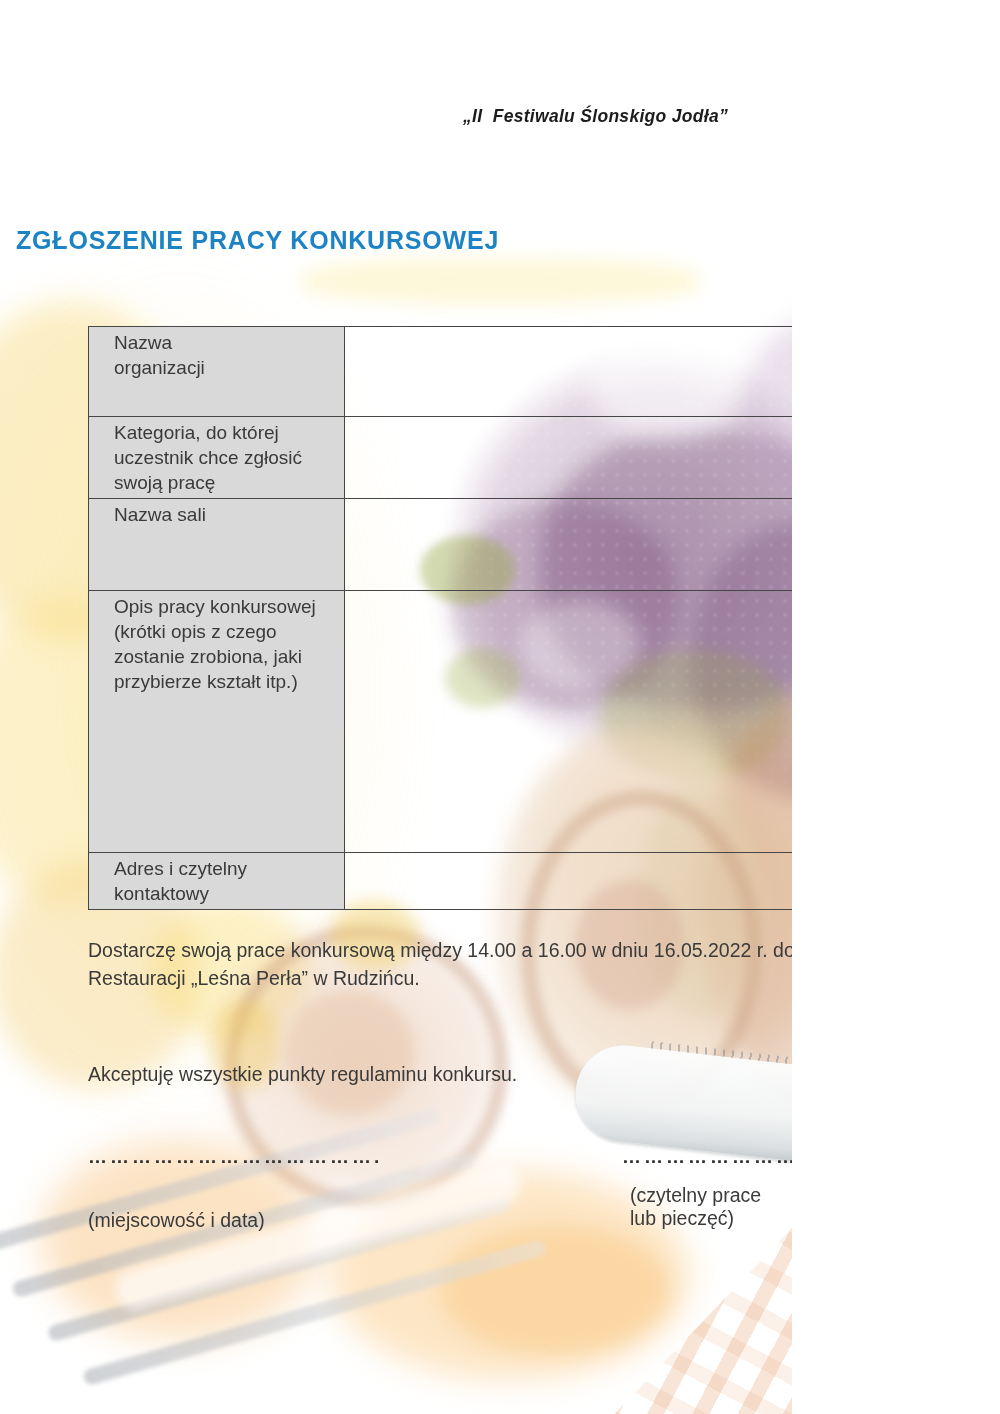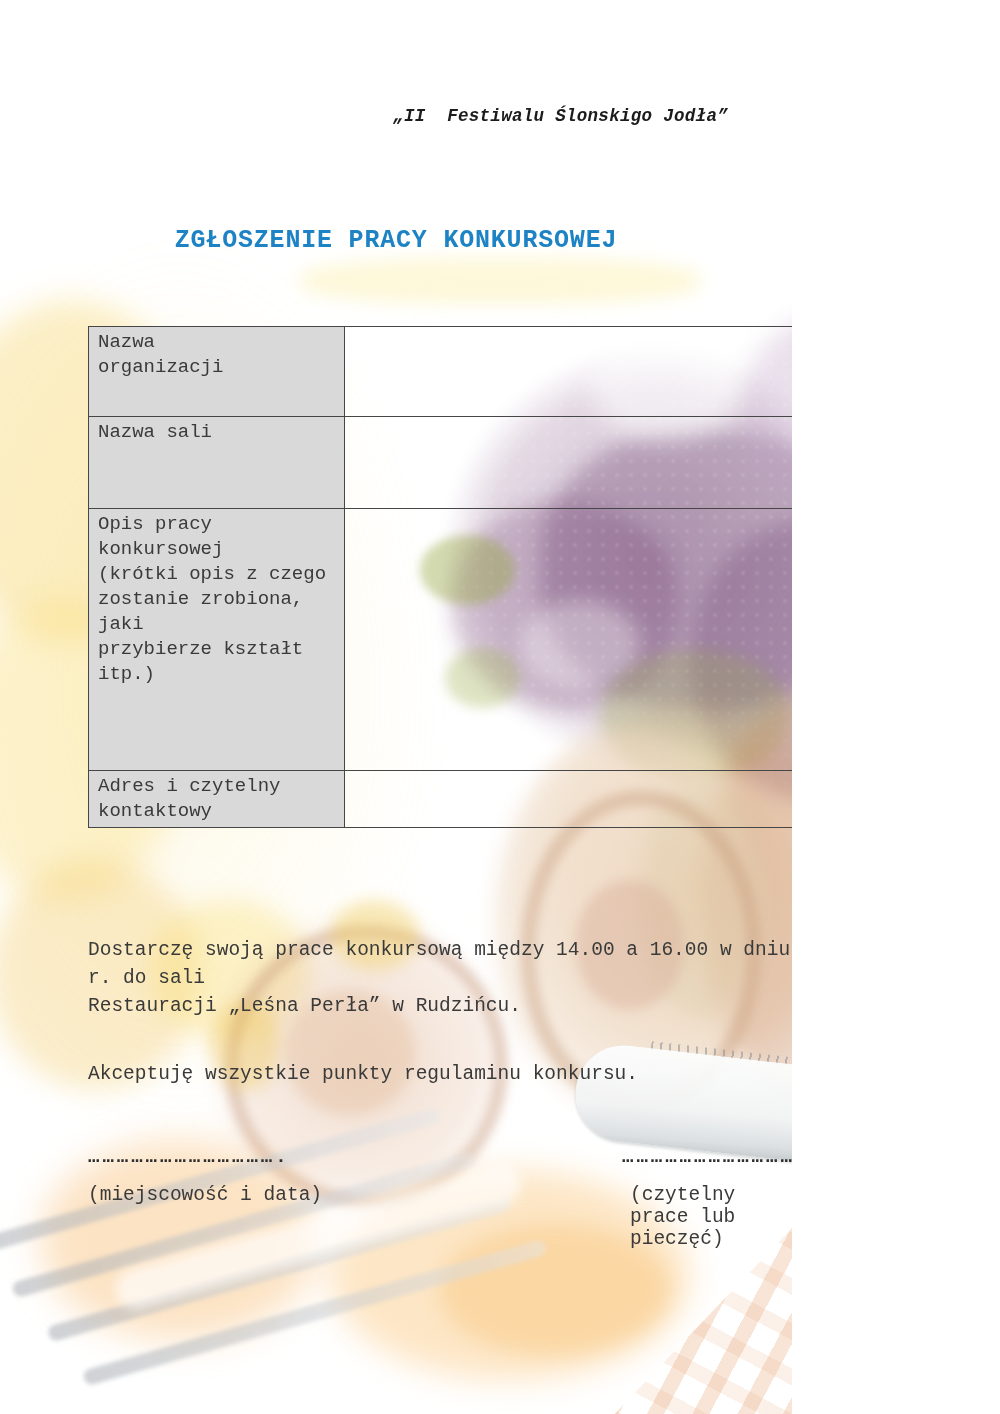--- a/index.html
+++ b/index.html
@@ -1,17 +1,17 @@
 <!DOCTYPE html>
 <html style="--title-blue: #1d83c5; --cell-gray: #d9d9d9; --border-gray: #464646; --text-gray: #3a3a3a;"><head>
 <meta charset="utf-8">
 <style>
   html,body{margin:0;padding:0;background:#fff;}
   .page{position:relative;width:792px;height:1414px;background:#fff;overflow:hidden;
-        font-family:Liberation Mono, monospace;color:var(--text-gray,#3a3a3a);}
+        font-family:Liberation Sans, sans-serif;color:var(--text-gray,#3a3a3a);}
 
   
   .bg{position:absolute;inset:0;overflow:hidden;pointer-events:none;}
   .bg div{position:absolute;}
   .b-wash{left:-80px;top:240px;width:520px;height:900px;border-radius:50%;
           background:radial-gradient(closest-side,rgba(249,224,130,.20),transparent);filter:blur(12px);}
   .b-pot1{left:-60px;top:300px;width:260px;height:340px;border-radius:50%;background:rgba(246,208,88,.34);filter:blur(16px);}
   .b-pot2{left:-50px;top:600px;width:230px;height:300px;border-radius:50%;background:rgba(247,214,98,.30);filter:blur(16px);}
   .b-pot3{left:-10px;top:860px;width:210px;height:230px;border-radius:50%;background:rgba(242,196,84,.30);filter:blur(14px);}
   .b-pot4{left:150px;top:900px;width:160px;height:140px;border-radius:50%;background:rgba(250,219,96,.32);filter:blur(12px);}
@@ -67,34 +67,34 @@
 
   .b-ging{left:590px;top:1010px;width:410px;height:404px;opacity:.85;filter:blur(.5px);
      clip-path:polygon(100% 0,100% 100%,6% 100%);
      background:
        repeating-linear-gradient(118deg,rgba(228,152,98,.30) 0 15px,rgba(255,255,255,0) 15px 40px),
        repeating-linear-gradient(28deg,rgba(228,152,98,.16) 0 15px,rgba(255,255,255,0) 15px 40px);}
 
   
   .header-quote{position:absolute;top:106px;right:64px;font-size:17.5px;font-weight:bold;font-style:italic;
                 color:#1c1c1c;letter-spacing:.3px;white-space:pre;}
-  .doc-title{position:absolute;top:226px;left:0;width:100%;text-align:center;font-size:25px;font-weight:bold;
+  .doc-title{position:absolute;top:226px;left:16px;width:100%;text-align:left;font-size:25px;font-weight:bold;
              color:var(--title-blue,#1d83c5);letter-spacing:.8px;}
   table.form{position:absolute;left:88px;top:326px;width:843px;border-collapse:collapse;table-layout:fixed;}
-  table.form td{border:1px solid var(--border-gray,#464646);vertical-align:top;padding:3px 9px;
+  table.form td{border:1px solid var(--border-gray,#464646);vertical-align:top;padding:3px 25px;
                 font-size:19px;line-height:25px;color:var(--text-gray,#3a3a3a);box-sizing:border-box;}
   td.lbl{width:256px;background:var(--cell-gray,#d9d9d9);white-space:pre-line;}
   tr.r1{height:90px;} tr.r2{height:73px;} tr.r3{height:92px;} tr.r4{height:262px;} tr.r5{height:54px;}
 
   .delivery{position:absolute;left:88px;top:936px;width:848px;font-size:19.5px;line-height:28px;white-space:pre-line;}
   .acceptance{position:absolute;left:88px;top:1063px;width:848px;font-size:19.5px;}
   .sig-line{position:absolute;top:1146px;font-size:19px;font-weight:bold;letter-spacing:3px;color:#2e2e2e;}
   .sig-line.left{left:88px;} .sig-line.right{left:622px;}
   .sig-label{position:absolute;top:1184px;font-size:19.5px;}
-  .sig-label.left{left:88px;} .sig-label.right{left:630px;}
+  .sig-label.left{left:88px;margin-top:25px;} .sig-label.right{left:630px;}
 </style>
 </head>
 <body>
 
 <div class="page">
 
   <div class="bg">
     <div class="b-wash"></div>
     <div class="b-pot1"></div>
     <div class="b-pot2"></div>
@@ -145,20 +145,26 @@
 
   <div class="doc-title">ZGŁOSZENIE PRACY KONKURSOWEJ</div>
 
   <table class="form">
     <tbody>
       <tr class="r1">
         <td class="lbl">Nazwa
 organizacji</td>
         <td class="val"></td>
       </tr>
+      <tr class="r2">
+        <td class="lbl">Kategoria, do której
+uczestnik chce zgłosić
+swoją pracę</td>
+        <td class="val"></td>
+      </tr>
       <tr class="r3">
         <td class="lbl">Nazwa sali</td>
         <td class="val"></td>
       </tr>
       <tr class="r4">
         <td class="lbl">Opis pracy konkursowej
 (krótki opis z czego
 zostanie zrobiona, jaki
 przybierze kształt itp.)</td>
         <td class="val"></td>

